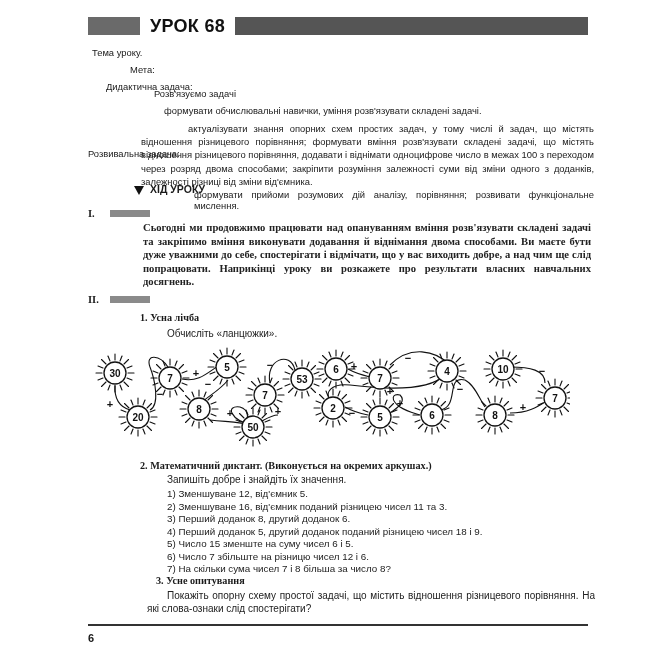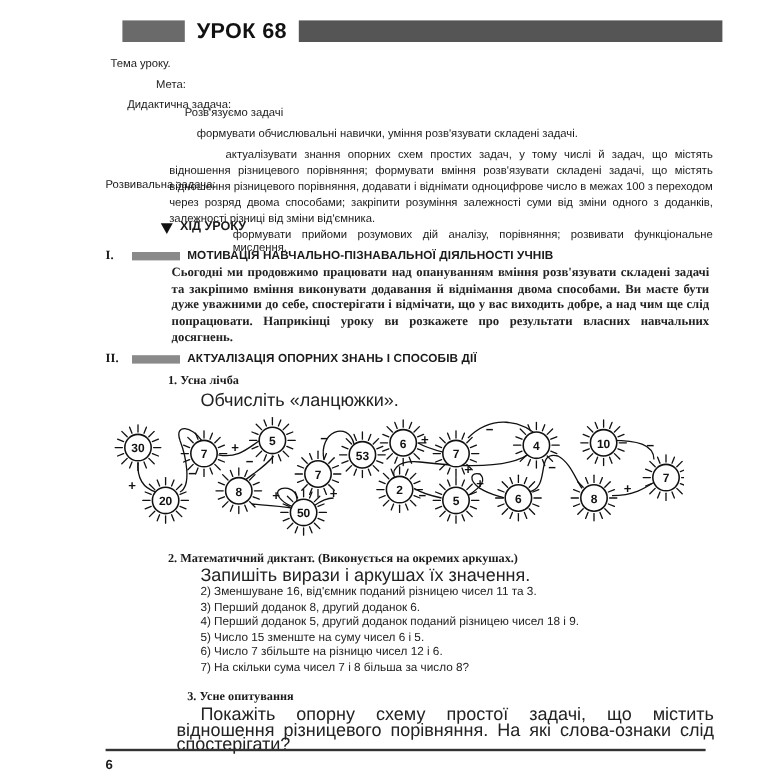--- a/index.html
+++ b/index.html
@@ -1,37 +1,37 @@
 <!DOCTYPE html>
 <html><head>
 <meta charset="utf-8">
 <style>
   * { box-sizing: border-box; margin: 0; padding: 0; }
   html, body { width: 650px; height: 650px; background: #ffffff; overflow: hidden; }
   body { position: relative; font-family: "Liberation Sans", "DejaVu Sans", sans-serif; color: #1a1a1a; }
 
-  .banner { position: absolute; left: 88px; top: 14px; width: 500px; height: 24px; display: flex; align-items: center; margin-left: 14px; }
+  .banner { position: absolute; left: 88px; top: 14px; width: 500px; height: 24px; display: flex; align-items: center; }
   .banner .bar-left { width: 52px; height: 18px; background: #6a6a6a; }
   .banner .title { font-weight: bold; font-size: 18px; padding: 0 10px; letter-spacing: 0.3px; color: #111; }
   .banner .bar-right { flex: 1; height: 18px; background: #555555; }
   .meta-label { position: absolute; font-weight: normal; text-align: right; white-space: nowrap; }
   .meta-text { position: absolute; text-align: justify; margin-top: 41px; }
 
   .hid { position: absolute; left: 134px; top: 183px; font-weight: bold; font-size: 10.5px; display: flex; align-items: flex-end; gap: 6px; }
   .tri { width: 0; height: 0; border-left: 5px solid transparent; border-right: 5px solid transparent; border-top: 9px solid #111; }
 
   .sec-head { position: absolute; left: 88px; display: flex; align-items: center; font-size: 9.8px; font-weight: bold; }
   .sec-num { font-family: "Liberation Serif", serif; font-weight: bold; font-size: 10.5px; width: 22px; }
   .sec-bar { width: 40px; height: 7px; background: #8a8a8a; margin-right: 6px; }
   .sec-title { letter-spacing: 0.1px; }
 
   .serif-p { position: absolute; left: 143px; width: 448px; font-family: "Liberation Serif", serif; font-weight: bold; font-size: 10.6px; line-height: 13.6px; text-align: justify; color: #222; }
 
   .sub-head { position: absolute; font-family: "Liberation Serif", serif; font-weight: bold; font-size: 10.2px; }
-  .plain { position: absolute; font-size: 15px; line-height: 12.5px; color: #222; }
+  .plain { position: absolute; font-size: 10px; line-height: 12.5px; color: #222; }
 
   .chains { position: absolute; left: 90px; top: 345px; width: 480px; height: 110px; }
 
   .footer-rule { position: absolute; left: 88px; top: 624px; width: 500px; height: 2px; background: #333; }
   .page-num { position: absolute; left: 88px; top: 632px; font-weight: bold; font-size: 11px; }
 </style>
 </head>
 <body>
 
 <div class="banner">
@@ -53,28 +53,26 @@
 <div class="meta-text" style="left:194px; top:148px; width:400px; font-size:9.4px;">формувати прийоми розумових дій аналізу, порівняння; розвивати функціональне мислення.</div>
 
 <div class="hid">
   <span class="tri"></span>
   <span>ХІД УРОКУ</span>
 </div>
 
 <div class="sec-head" style="top:208px;">
   <span class="sec-num">I.</span>
   <span class="sec-bar"></span>
-  <span class="sec-title">МОТИВАЦІЯ НАВЧАЛЬНО-ПІЗНАВАЛЬНОЇ ДІЯЛЬНОСТІ УЧНІВ</span>
 </div>
 <div class="serif-p" style="top:221px;">Сьогодні ми продовжимо працювати над опануванням вміння розв'язувати складені задачі та закріпимо вміння виконувати додавання й віднімання двома способами. Ви маєте бути дуже уважними до себе, спостерігати і відмічати, що у вас виходить добре, а над чим ще слід попрацювати. Наприкінці уроку ви розкажете про результати власних навчальних досягнень.</div>
 
 <div class="sec-head" style="top:294px;">
   <span class="sec-num">II.</span>
   <span class="sec-bar"></span>
-  <span class="sec-title">АКТУАЛІЗАЦІЯ ОПОРНИХ ЗНАНЬ І СПОСОБІВ ДІЇ</span>
 </div>
 
 <div class="sub-head" style="left:140px; top:312px;">1. Усна лічба</div>
 <div class="plain" style="left:167px; top:328px;">Обчисліть «ланцюжки».</div>
 
 <svg class="chains" viewBox="0 0 480 110">
   <defs>
     <g id="sun">
       <circle r="11" fill="#fff" stroke="#111" stroke-width="1.3"></circle>
       <g stroke="#111" stroke-width="1.1" stroke-linecap="round">
@@ -176,23 +174,24 @@
     <text x="370" y="48">−</text>
     <text x="433" y="66">+</text>
     <text x="452" y="30">−</text>
   </g>
 </svg>
 
 <div class="sub-head" style="left:140px; top:460px;">
   <span>2. Математичний диктант.</span>
   <span style="font-weight:bold;">(Виконується на окремих аркушах.)</span>
 </div>
-<div class="plain" style="left:167px; top:474px;">Запишіть вирази і аркушах їх значення.</div>
+<div class="plain" style="left:167px; top:474px;">Запишіть добре і знайдіть їх значення.</div>
 
 <div class="plain" style="left:167px; top:488px; font-size:9.8px;">
+  <div>1) Зменшуване 12, від'ємник 5.</div>
   <div>2) Зменшуване 16, від'ємник поданий різницею чисел 11 та 3.</div>
   <div>3) Перший доданок 8, другий доданок 6.</div>
   <div>4) Перший доданок 5, другий доданок поданий різницею чисел 18 і 9.</div>
   <div>5) Число 15 зменште на суму чисел 6 і 5.</div>
   <div>6) Число 7 збільште на різницю чисел 12 і 6.</div>
   <div>7) На скільки сума чисел 7 і 8 більша за число 8?</div>
 </div>
 
 <div class="sub-head" style="left:156px; top:575px;">3. Усне опитування</div>
 <div class="plain" style="left:147px; top:590px; width:448px; text-indent:20px; text-align:justify;">Покажіть опорну схему простої задачі, що містить відношення різницевого порівняння. На які слова-ознаки слід спостерігати?</div>

